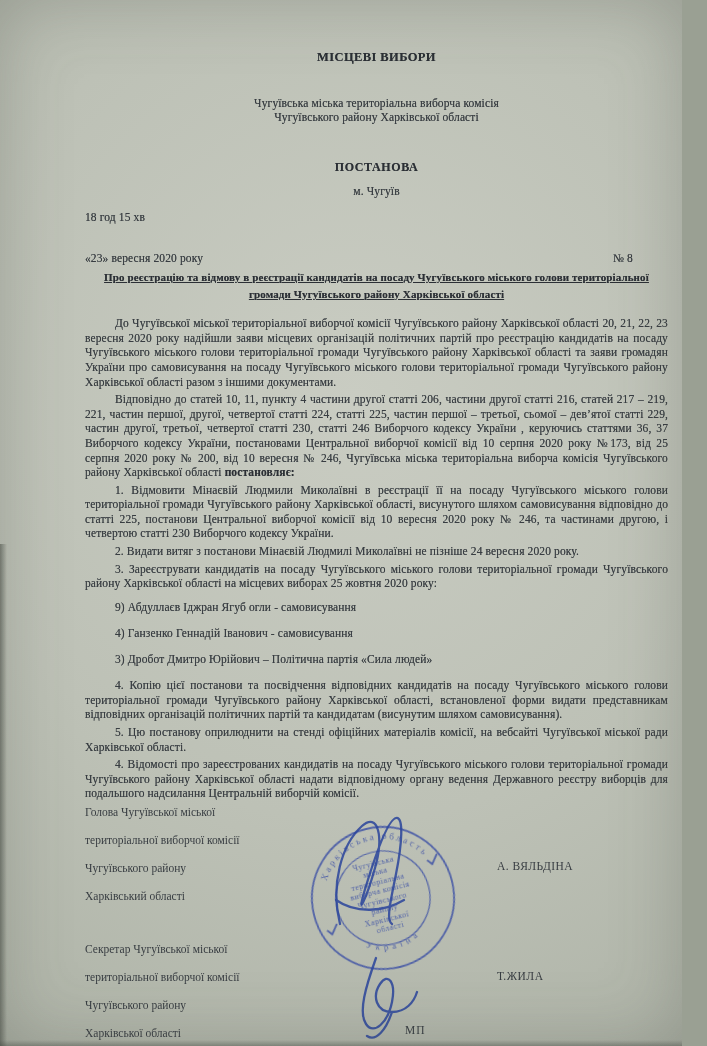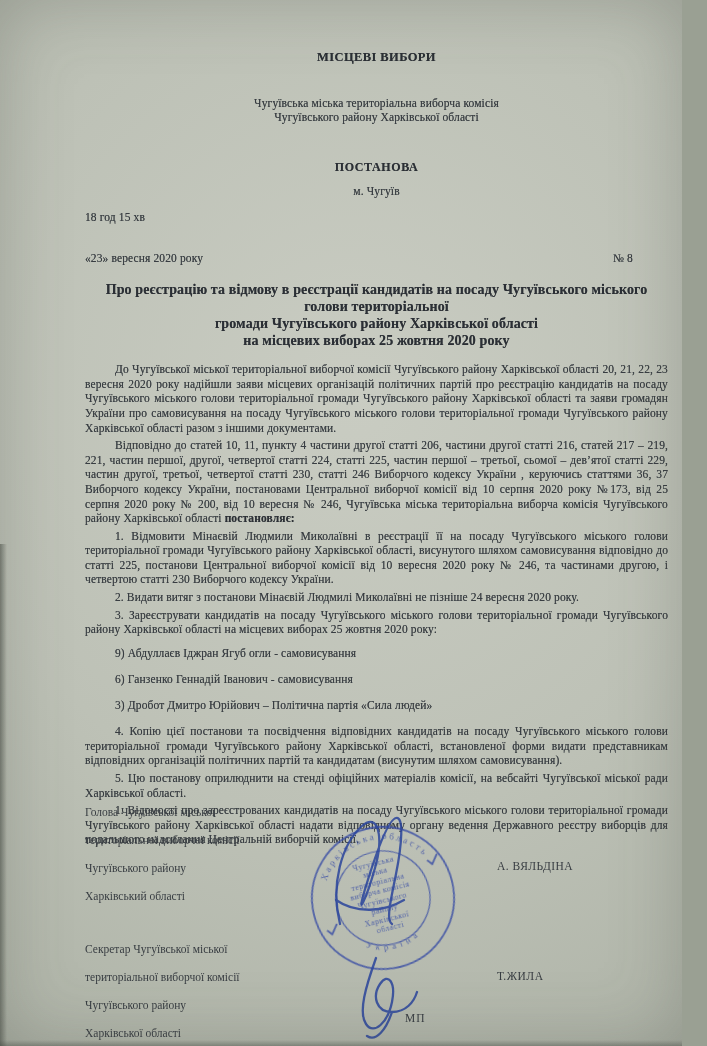--- a/index.html
+++ b/index.html
@@ -20,33 +20,33 @@
   .center{text-align:center;}
   .b{font-weight:bold;color:#2b2f35;}
   .t1{font-size:12.5px;letter-spacing:.4px;}
   .mt8{margin-top:8px}
   .org{margin-top:31px;}
   .doctype{margin-top:35px;font-size:12px;letter-spacing:.6px;}
   .place{margin-top:10px;}
   .time{margin-top:11px;text-align:left;}
   .daterow{margin-top:26px;display:flex;justify-content:space-between;align-items:baseline;}
   .docnum{margin-right:35px;}
-  .subject{margin-top:16px;line-height:17px;font-size:14px;}
+  .subject{margin-top:4px;line-height:17px;font-size:11px;text-decoration:underline;}
   .para{margin:0;text-align:justify;text-indent:30px;}
   .para + .para{margin-top:3px;}
   .p1{margin-top:13px;}
   .cand{margin:9px 0 0 30px;}
   .cand div{margin-bottom:11.5px;}
   .signatures{position:absolute;left:85px;right:14px;top:798px;height:240px;font-size:11.5px;font-family:Liberation Serif, serif;}
   .sigblock div{line-height:28px;white-space:nowrap;}
   .sigblock.second{margin-top:25px;}
   .signame{position:absolute;letter-spacing:.5px;white-space:nowrap;}
   .name-head{left:412px;top:62px;}
   .name-secretary{left:412px;top:172px;}
-  .mp{position:absolute;left:320px;top:214px;letter-spacing:1px;}
+  .mp{position:absolute;left:320px;top:226px;letter-spacing:1px;}
   .inklayer{position:absolute;inset:0;pointer-events:none;}
 </style>
 </head>
 <body>
 
 <div class="paper">
 
   <div class="content">
     <div class="center b t1">МІСЦЕВІ ВИБОРИ</div>
 
@@ -59,40 +59,39 @@
     <div class="time">18 год 15 хв</div>
 
     <div class="daterow">
       <span>«23»  вересня  2020 року</span>
       <span class="docnum">№ 8</span>
     </div>
 
     <div class="center b subject">
       <div>Про реєстрацію та відмову в реєстрації кандидатів на посаду Чугуївського міського голови територіальної</div>
       <div>громади Чугуївського району Харківської області</div>
-      <div>на місцевих виборах 25 жовтня 2020 року</div>
     </div>
 
     <p class="para p1">До Чугуївської міської територіальної виборчої комісії Чугуївського району Харківської області 20, 21, 22, 23 вересня 2020 року надійшли заяви місцевих організацій політичних партій про реєстрацію кандидатів на посаду Чугуївського міського голови територіальної громади Чугуївського району Харківської області та заяви громадян України про самовисування на посаду Чугуївського міського голови територіальної громади Чугуївського району Харківської області разом з іншими документами.</p>
 
     <p class="para"><span>Відповідно до статей 10, 11, пункту 4 частини другої статті 206, частини другої статті 216, статей 217 – 219, 221, частин першої, другої, четвертої статті 224, статті 225, частин першої – третьої, сьомої – дев’ятої статті 229, частин другої, третьої, четвертої статті 230, статті 246 Виборчого кодексу України , керуючись статтями 36, 37 Виборчого кодексу України, постановами Центральної виборчої комісії від 10 серпня 2020 року №173, від 25 серпня 2020 року № 200, від 10 вересня № 246, Чугуївська міська територіальна виборча комісія Чугуївського району Харківської області</span> <span class="b">постановляє:</span></p>
 
     <p class="para">1. Відмовити Мінаєвій Людмили Миколаївні в реєстрації її на посаду Чугуївського міського голови територіальної громади Чугуївського району Харківської області, висунутого шляхом самовисування відповідно до статті 225, постанови Центральної виборчої комісії від 10 вересня 2020 року № 246, та частинами другою, і четвертою статті 230 Виборчого кодексу України.</p>
     <p class="para">2. Видати витяг з постанови Мінаєвій Людмилі Миколаївні не пізніше 24 вересня 2020 року.</p>
     <p class="para">3. Зареєструвати кандидатів на посаду Чугуївського міського голови територіальної громади Чугуївського району Харківської області на місцевих виборах 25 жовтня 2020 року:</p>
 
     <div class="cand">
       <div>9) Абдуллаєв Іджран Ягуб огли - самовисування</div>
-      <div>6) Ганзенко Геннадій Іванович - самовисування</div>
+      <div>4) Ганзенко Геннадій Іванович - самовисування</div>
       <div>3) Дробот Дмитро Юрійович – Політична партія «Сила людей»</div>
     </div>
 
     <p class="para">4. Копію цієї постанови та посвідчення відповідних кандидатів на посаду Чугуївського міського голови територіальної громади Чугуївського району Харківської області, встановленої форми видати представникам відповідних організацій політичних партій та кандидатам (висунутим шляхом самовисування).</p>
     <p class="para">5. Цю постанову оприлюднити на стенді офіційних матеріалів комісії, на вебсайті Чугуївської міської ради Харківської області.</p>
-    <p class="para">1. Відомості про зареєстрованих кандидатів на посаду Чугуївського міського голови територіальної громади Чугуївського району Харківської області надати відповідному органу ведення Державного реєстру виборців для подальшого надсилання Центральній виборчій комісії.</p>
+    <p class="para">4. Відомості про зареєстрованих кандидатів на посаду Чугуївського міського голови територіальної громади Чугуївського району Харківської області надати відповідному органу ведення Державного реєстру виборців для подальшого надсилання Центральній виборчій комісії.</p>
   </div>
 
   <div class="signatures">
     <div class="sigblock">
       <div>Голова Чугуївської міської</div>
       <div>територіальної виборчої комісії</div>
       <div>Чугуївського району</div>
       <div>Харківський області</div>
     </div>
     <div class="sigblock second">

